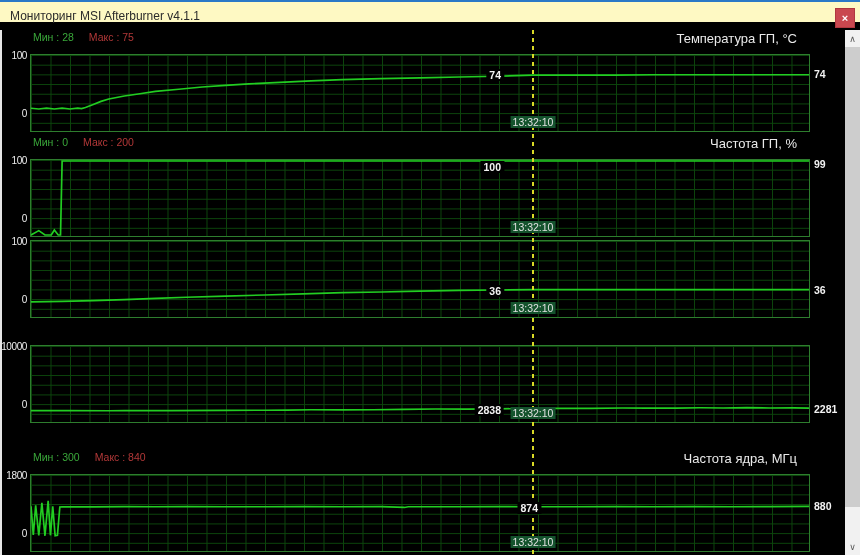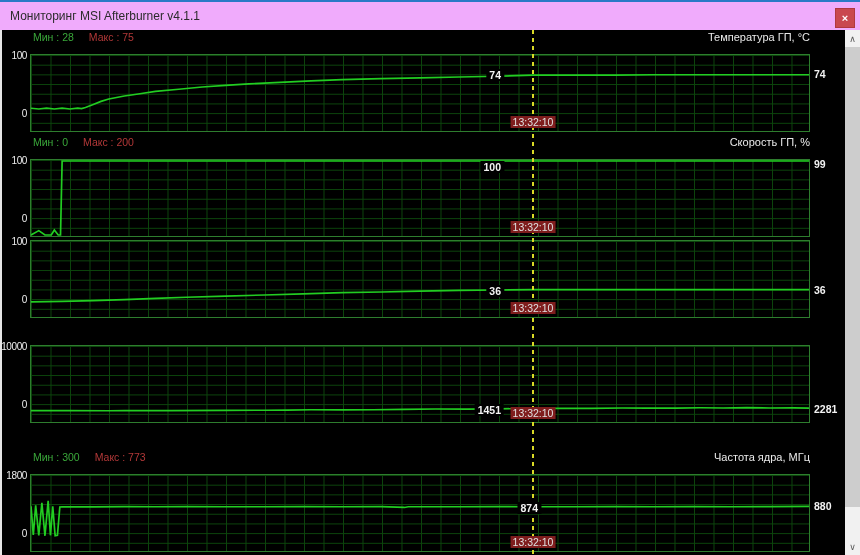--- a/index.html
+++ b/index.html
@@ -3,52 +3,52 @@
 <meta charset="utf-8">
 <style>
   :root{
     --accent_blue:#2a79c7; --close_bg:#c9484f; --plot_line:#22cd22;
     --grid_line:#0c450c; --plot_border:#2e7d2e; --cursor_line:#d9d926;
     --min_color:#3aa83a; --max_color:#b23838;
   }
   html,body{margin:0;padding:0;background:#555;}
   .window{position:relative;width:860px;height:555px;background:#000;overflow:hidden;
           font-family:"Liberation Sans",sans-serif;}
-  .titlebar{position:absolute;top:0;left:0;right:0;height:30px;background:#f0abfc;
+  .titlebar{position:absolute;top:0;left:0;right:0;height:22px;background:#fef9c3;
             border-top:2px solid var(--accent_blue);box-sizing:border-box;z-index:10;}
   .title{position:absolute;left:10px;top:7px;font-size:12px;color:#2b2b2b;white-space:nowrap;}
   .close-btn{position:absolute;right:5px;top:6px;width:20px;height:20px;background:var(--close_bg);
              border:1px solid #b0383f;box-sizing:border-box;color:#fff;display:flex;
              align-items:center;justify-content:center;font-size:11px;font-weight:bold;cursor:default;}
   .content{position:absolute;top:30px;left:0;right:15px;bottom:0;background:#000;z-index:1;}
   .edge-left{position:absolute;left:0;top:30px;bottom:0;width:2px;background:#e6e6e6;z-index:6;}
   .panel{position:relative;height:105px;}
   .panel-header{position:relative;height:24px;font-size:10.5px;}
   .minmax{position:absolute;left:33px;top:1px;white-space:nowrap;}
   .min-text{color:var(--min_color);}
   .max-text{color:var(--max_color);margin-left:15px;}
-  .panel-title{position:absolute;right:35px;top:1px;color:#eaeaea;font-size:11px;white-space:nowrap;}
+  .panel-title{position:absolute;right:48px;top:1px;color:#eaeaea;font-size:13px;white-space:nowrap;}
   .graph-row{position:relative;height:61px;}
   .plot{position:absolute;left:30px;top:0;width:780px;height:78px;box-sizing:border-box;
         border:1px solid var(--plot_border);
         background-image:
           linear-gradient(to right, var(--grid_line) 1px, transparent 1px),
           linear-gradient(to bottom, var(--grid_line) 1px, transparent 1px);
         background-size:19.5px 9.7px;}
   .plot svg{position:absolute;left:0;top:0;width:100%;height:100%;z-index:2;}
   .ylabel{position:absolute;right:818px;color:#ededed;font-size:10px;letter-spacing:-0.4px;white-space:nowrap;}
   .ylabel-top{top:-4px;}
   .ylabel-bottom{bottom:-4px;}
   .end-value{position:absolute;left:814px;color:#f2f2f2;font-size:10.5px;font-weight:bold;
              transform:translateY(-50%);white-space:nowrap;z-index:4;}
   .cursor-label{position:absolute;left:473px;color:#f2f2f2;font-size:10.5px;font-weight:bold;
                 transform:translate(-100%,-50%);background:#000;padding:0 3px;z-index:4;white-space:nowrap;}
   .panel-footer{position:relative;height:14px;}
   .timestamp{position:absolute;left:533px;top:1px;transform:translateX(-50%);color:#e0e0e0;
-             font-size:10.5px;background:#7f1d1d;padding:0 2px;z-index:4;white-space:nowrap;}
+             font-size:10.5px;background:#14532d;padding:0 2px;z-index:4;white-space:nowrap;}
   .cursor-line{position:absolute;left:532px;top:0;bottom:0;width:2px;z-index:3;
                background:repeating-linear-gradient(to bottom, var(--cursor_line) 0 4px, transparent 4px 8px);}
   .vscroll{position:absolute;top:30px;right:0;width:15px;bottom:0;background:#f1f1f1;z-index:10;}
   .scroll-btn{position:absolute;left:0;width:15px;height:17px;display:flex;align-items:center;
               justify-content:center;font-size:9px;color:#5a5a5a;cursor:default;}
   .scroll-btn.up{top:0;}
   .scroll-btn.down{bottom:0;}
   .scroll-thumb{position:absolute;left:0;top:17px;width:15px;height:460px;background:#cdcdcd;}
 </style>
 </head>
@@ -80,21 +80,21 @@
             </div>
             <div class="end-value" style="top: 20.28px;">74</div>
           </div>
           <div class="panel-footer">
             <div class="timestamp">13:32:10</div>
           </div>
         </div>
         <div class="panel">
           <div class="panel-header">
             <div class="minmax"><span class="min-text">Мин : 0</span><span class="max-text">Макс : 200</span></div>
-            <div class="panel-title">Скорость ГП, %</div>
+            <div class="panel-title">Частота ГП, %</div>
           </div>
           <div class="graph-row">
             <div class="ylabel ylabel-top">100</div>
             <div class="ylabel ylabel-bottom">0</div>
             <div class="plot">
               <svg viewBox="0 0 780 78" preserveAspectRatio="none">
                 <polyline points="0.0,77.0 7.8,72.5 14.0,77.0 20.3,77.0 23.4,71.8 27.3,77.0 29.6,77.0 31.2,1.0 156.0,1.0 312.0,1.0 503.1,1.0 624.0,1.0 772.2,1.0 780.0,1.0" fill="none" stroke="#22cd22" stroke-width="1.7"></polyline>
               </svg>
               <div class="cursor-label" style="top: 7px;">100</div>
             </div>
@@ -121,31 +121,31 @@
           </div>
         </div>
         <div class="panel">
           <div class="graph-row">
             <div class="ylabel ylabel-top">10000</div>
             <div class="ylabel ylabel-bottom">0</div>
             <div class="plot">
               <svg viewBox="0 0 780 78" preserveAspectRatio="none">
                 <polyline points="0.0,66.3 39.0,66.3 78.0,66.5 93.6,66.3 140.4,66.3 195.0,66.1 234.0,65.9 257.4,65.8 280.8,65.4 312.0,65.5 343.2,65.4 374.4,65.1 405.6,64.7 436.8,64.8 468.0,64.6 491.4,64.1 503.1,64.0 530.4,64.0 561.6,64.0 592.8,63.6 616.2,63.8 647.4,63.7 670.8,63.4 694.2,63.6 717.6,63.3 741.0,63.6 764.4,63.5 780.0,63.7" fill="none" stroke="#22cd22" stroke-width="1.7"></polyline>
               </svg>
-              <div class="cursor-label" style="top: 63.9834px;">1451</div>
+              <div class="cursor-label" style="top: 63.9834px;">2838</div>
             </div>
             <div class="end-value" style="top: 63.7182px;">2281</div>
           </div>
           <div class="panel-footer">
             <div class="timestamp">13:32:10</div>
           </div>
         </div>
         <div class="panel">
           <div class="panel-header">
-            <div class="minmax"><span class="min-text">Мин : 300</span><span class="max-text">Макс : 773</span></div>
+            <div class="minmax"><span class="min-text">Мин : 300</span><span class="max-text">Макс : 840</span></div>
             <div class="panel-title">Частота ядра, МГц</div>
           </div>
           <div class="graph-row">
             <div class="ylabel ylabel-top">1800</div>
             <div class="ylabel ylabel-bottom">0</div>
             <div class="plot">
               <svg viewBox="0 0 780 78" preserveAspectRatio="none">
                 <polyline points="0.0,32.2 2.3,61.4 4.7,31.2 7.8,61.9 10.9,28.6 14.0,62.4 17.2,26.4 19.5,61.9 21.8,32.2 24.2,62.4 26.5,61.9 28.9,32.8 31.2,32.6 62.4,32.7 93.6,32.5 124.8,32.6 156.0,32.5 195.0,32.6 234.0,32.6 273.0,32.5 312.0,32.6 351.0,32.4 374.4,33.3 378.3,32.6 390.0,32.6 429.0,32.6 468.0,32.5 503.1,32.6 546.0,32.6 585.0,32.5 624.0,32.6 663.0,32.4 702.0,32.6 741.0,32.5 780.0,32.2" fill="none" stroke="#22cd22" stroke-width="1.7"></polyline>
               </svg>
               <div class="cursor-label" style="top: 32.552px; margin-left: 37px;">874</div>

